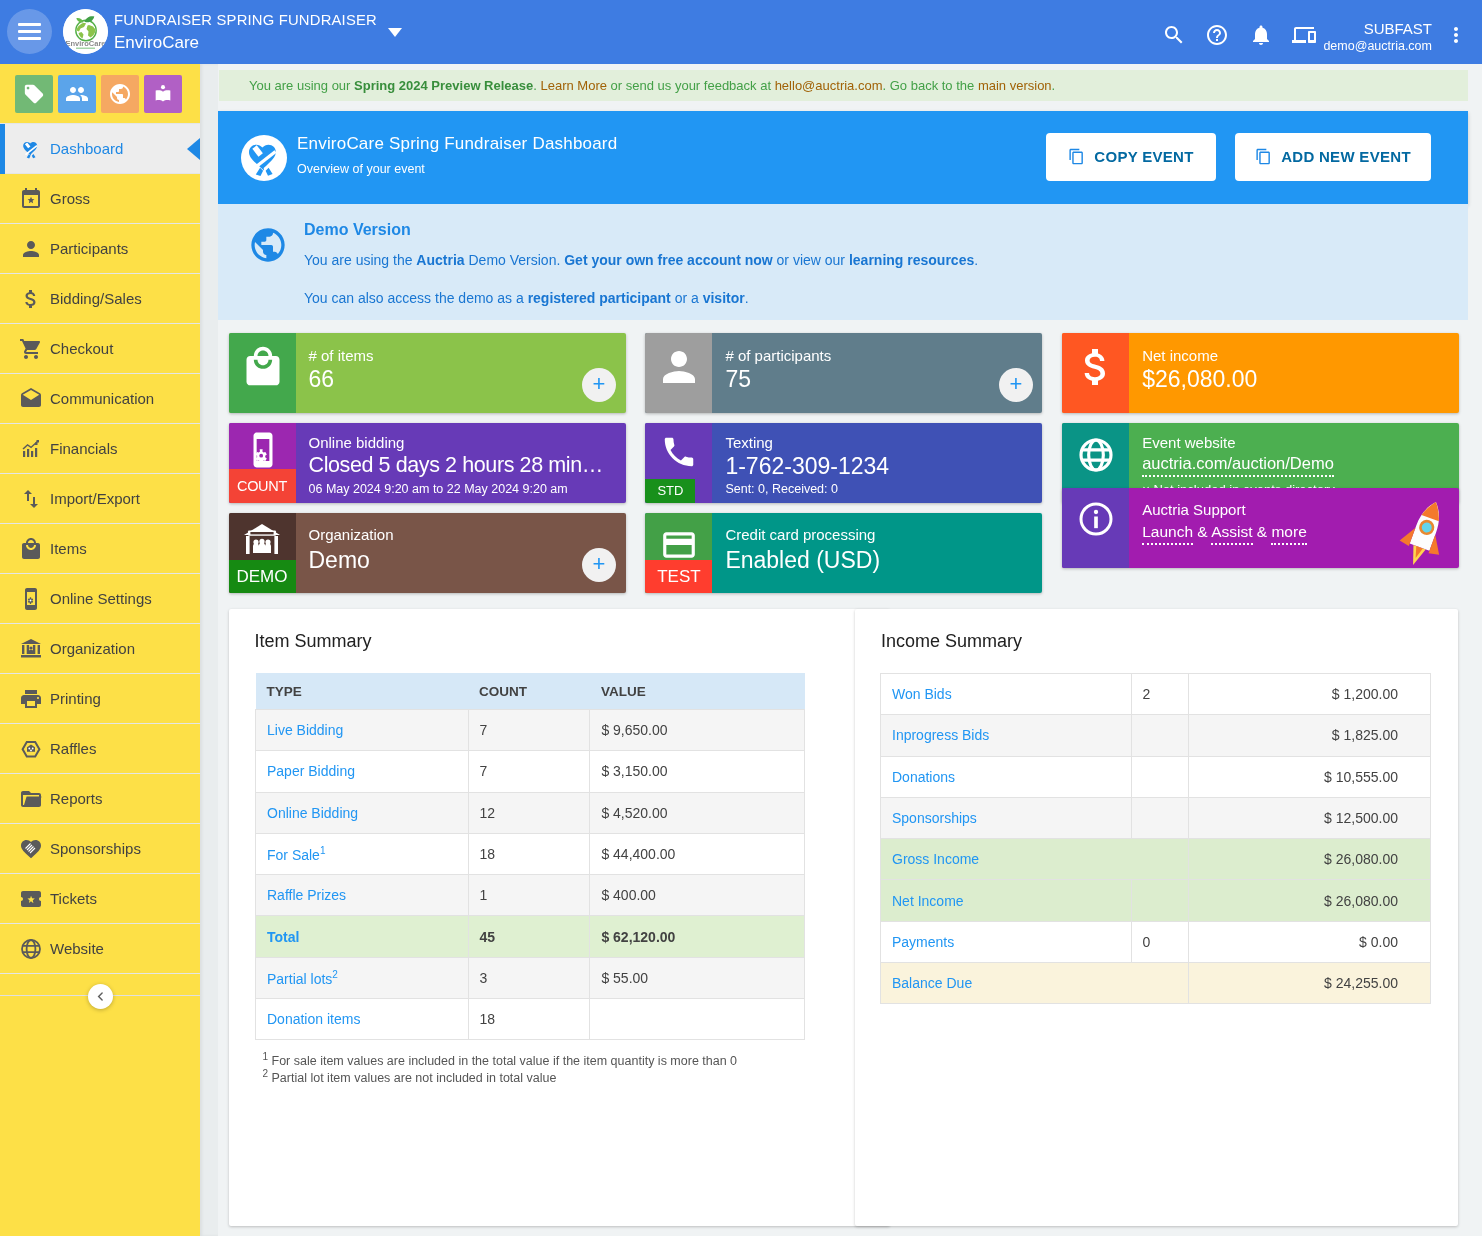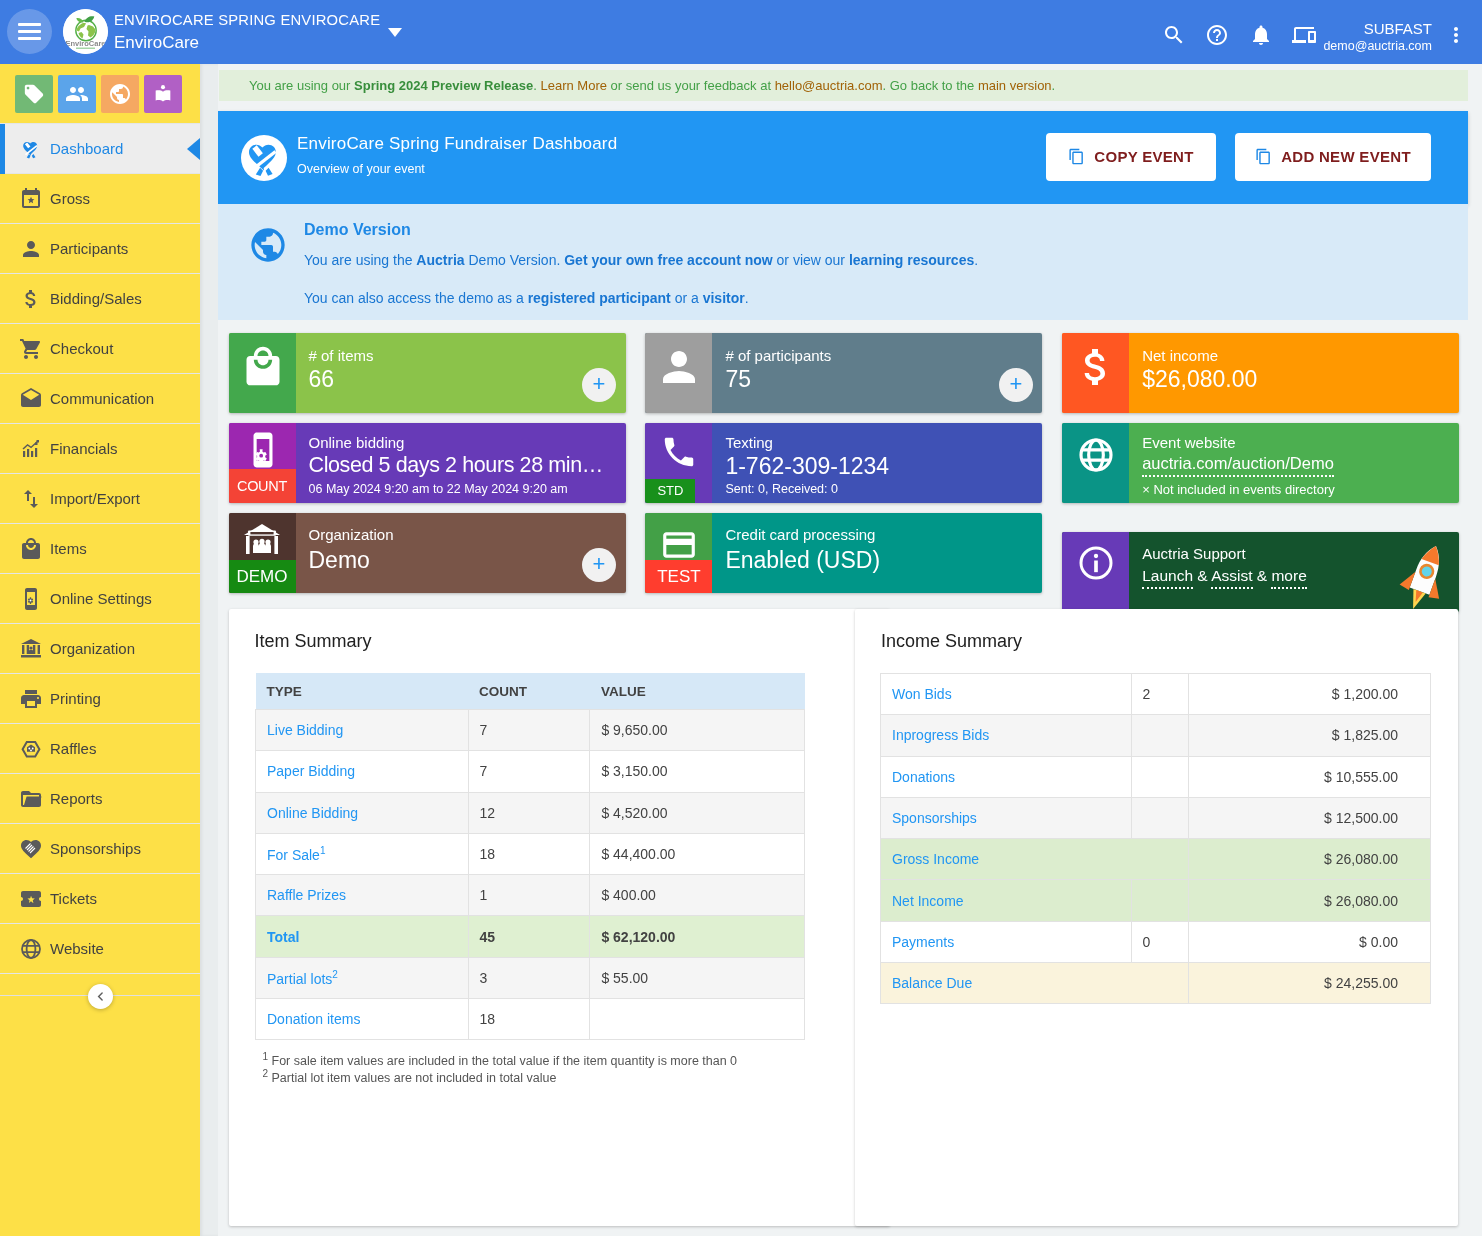--- a/index.html
+++ b/index.html
@@ -30,21 +30,21 @@
 #cbtn{position:absolute;left:88px;top:920px;width:25px;height:25px;border-radius:50%;background:#fff;box-shadow:0 1px 4px rgba(0,0,0,.25);color:#555;text-align:center;font-size:14px;line-height:23px;font-weight:bold}
 
 #main{position:absolute;left:218px;top:64px;width:1264px;height:1172px;background:#f0f3f4}
 #greenbar{position:absolute;left:1px;top:6px;width:1249px;height:31px;background:#e2efdb;font-size:13px;color:#43a047;line-height:31px;padding-left:30px}
 #greenbar b{color:#388e3c}
 .lnk{color:#a16207}
 #blueband{position:absolute;left:0;top:47px;width:1250px;height:93px;background:#2196f3;box-shadow:0 2px 4px rgba(0,0,0,.18)}
 #bb-circle{position:absolute;left:23px;top:24px;width:46px;height:46px;border-radius:50%;background:#fff}
 #bb-t1{position:absolute;left:79px;top:23px;color:#fff;font-size:17px;letter-spacing:.2px}
 #bb-t2{position:absolute;left:79px;top:51px;color:#fff;font-size:12.5px}
-.hbtn{position:absolute;top:22px;height:48px;background:#fff;border-radius:4px;color:#7f1d1d;font-size:15px;font-weight:bold;letter-spacing:.3px;line-height:48px;text-align:center}
+.hbtn{position:absolute;top:22px;height:48px;background:#fff;border-radius:4px;color:#0369a1;font-size:15px;font-weight:bold;letter-spacing:.3px;line-height:48px;text-align:center}
 #demobox{position:absolute;left:0;top:140px;width:1250px;height:116px;background:#d8eaf8;color:#1976d2}
 #demo-title{position:absolute;left:86px;top:17px;font-size:16px;font-weight:bold;color:#1e88e5}
 .demoline{position:absolute;left:86px;font-size:14px}
 
 .tile{position:absolute;width:397px;height:80px;border-radius:2px;box-shadow:0 1px 3px rgba(0,0,0,.25);color:#fff;overflow:hidden}
 .tsq{position:absolute;left:0;top:0;width:67px;height:80px}
 .tsq svg{position:absolute;left:14px;top:14px}
 .t-title{position:absolute;left:80px;font-size:15px}
 .t-big{position:absolute;left:80px;font-size:23px;white-space:nowrap}
 .t-small{position:absolute;left:80px;font-size:12.5px}
@@ -183,21 +183,21 @@
   <div class="tile" style="left:427.4px;top:449px;background:#009688">
     <div class="tsq" style="background:#43a047">
         <svg width="38" height="38" viewBox="0 0 24 24" style="left:15px;top:13px">
           <path fill="#fff" d="M20 4H4c-1.11 0-1.99.89-1.99 2L2 18c0 1.11.89 2 2 2h16c1.11 0 2-.89 2-2V6c0-1.11-.89-2-2-2zm0 14H4v-6h16v6zm0-10H4V6h16v2z"></path>
         </svg>
       </div>
     <div class="corner" style="top:47px;height:33px;width:67px;background:#ff3d2e;font-size:17px;line-height:33px">TEST</div>
     <div class="t-title" style="top:13px">Credit card processing</div>
     <div class="t-big" style="top:34px">Enabled (USD)</div>
   </div>
-  <div class="tile" style="left:844.2px;top:468px;background:#14532d">
+  <div class="tile" style="left:844.2px;top:424px;background:#a21caf">
     <div class="tsq" style="background:#673ab7">
         <svg width="40" height="40" viewBox="0 0 24 24" style="left:14px;top:11px">
           <g fill="none" stroke="#fff" stroke-width="1.8">
             <circle cx="12" cy="12" r="9"></circle>
           </g>
           <g fill="#fff">
             <rect x="10.9" y="10.5" width="2.2" height="7"></rect>
             <circle cx="12" cy="7.8" r="1.3"></circle>
           </g>
         </svg>
@@ -340,21 +340,21 @@
       <circle cx="23" cy="21.5" r="10.2" fill="none" stroke="#55b049" stroke-width="1.4"></circle>
       <path d="M17.5 15.5c2-1.5 4-1.7 5.5-1l-2 3.5-3.5 1.5-1.5 3-2.5-1c.3-2.5 1.7-4.7 4-6z" fill="#8bc34a"></path>
       <path d="M15.5 24l3-1 2 2.5-1 4c-2-1-3.5-3-4-5.5z" fill="#8bc34a"></path>
       <path d="M26 16l4 1.5 2.5 3c0 3.5-2 6.5-5 8l-2.5-2 .5-4-2-2.5 1-3.5z" fill="#8bc34a"></path>
       <path d="M20.5 13.2c-1.2-3-4.2-4.6-7.2-4 .8 3 3.8 4.8 7.2 4z" fill="#66bb4a"></path>
       <path d="M21.5 12.8c1.5-4.2 5.8-6.3 9.8-5.2-1 4.4-5.3 6.9-9.8 5.2z" fill="#43a047"></path>
       <text x="22.5" y="36.5" font-size="7.5" fill="#8a8a8a" text-anchor="middle" font-family="Liberation Sans" font-weight="bold">EnviroCare</text>
       <rect x="13" y="38.5" width="19" height="1.5" fill="#a5d6a7"></rect>
     </svg>
   </div>
-  <div id="tb-t1">ENVIROCARE SPRING ENVIROCARE</div>
+  <div id="tb-t1">FUNDRAISER SPRING FUNDRAISER</div>
   <div id="tb-t2">EnviroCare</div>
   <div id="tb-caret"></div>
   <svg class="tbico" style="left:1162px" viewBox="0 0 24 24">
       <path fill="#fff" d="M15.5 14h-.79l-.28-.27C15.41 12.59 16 11.11 16 9.5 16 5.91 13.09 3 9.5 3S3 5.91 3 9.5 5.91 16 9.5 16c1.61 0 3.09-.59 4.23-1.57l.27.28v.79l5 4.99L20.49 19l-4.99-5zm-6 0C7.01 14 5 11.99 5 9.5S7.01 5 9.5 5 14 7.01 14 9.5 11.99 14 9.5 14z"></path>
     </svg>
   <svg class="tbico" style="left:1205px" viewBox="0 0 24 24">
       <path fill="#fff" d="M11 18h2v-2h-2v2zm1-16C6.48 2 2 6.48 2 12s4.48 10 10 10 10-4.48 10-10S17.52 2 12 2zm0 18c-4.41 0-8-3.59-8-8s3.59-8 8-8 8 3.59 8 8-3.59 8-8 8zm0-14c-2.21 0-4 1.79-4 4h2c0-1.1.9-2 2-2s2 .9 2 2c0 2-3 1.75-3 5h2c0-2.25 3-2.5 3-5 0-2.21-1.79-4-4-4z"></path>
     </svg>
   <svg class="tbico" style="left:1249px" viewBox="0 0 24 24">
       <path fill="#fff" d="M12 22c1.1 0 2-.9 2-2h-4c0 1.1.89 2 2 2zm6-6v-5c0-3.07-1.64-5.64-4.5-6.32V4c0-.83-.67-1.5-1.5-1.5s-1.5.67-1.5 1.5v.68C7.63 5.36 6 7.92 6 11v5l-2 2v1h16v-1l-2-2z"></path>

